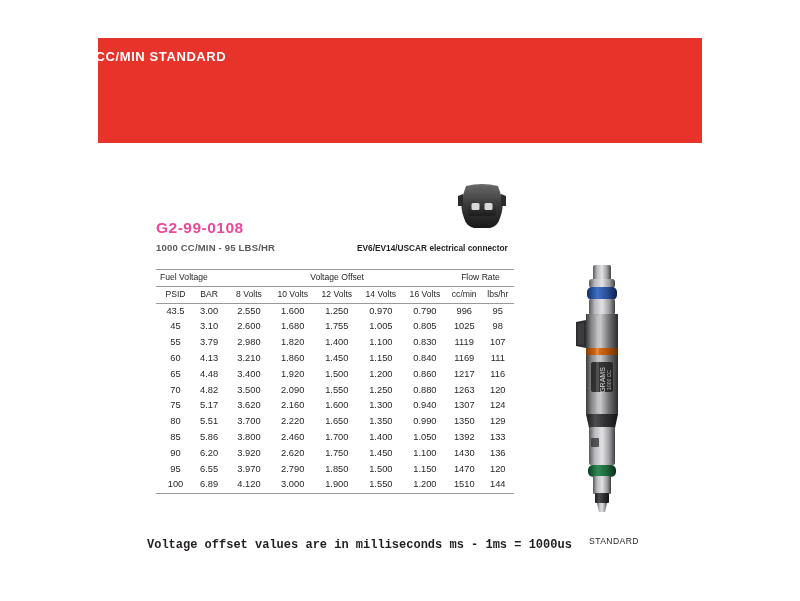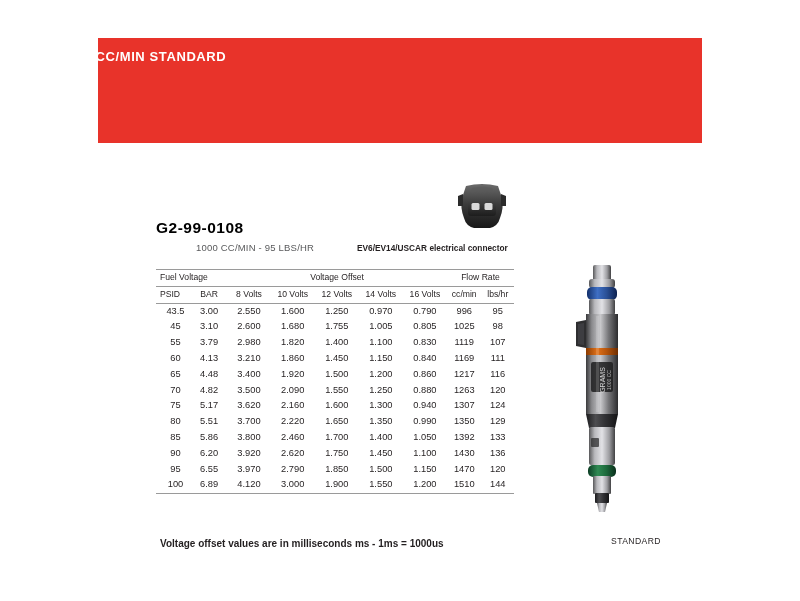--- a/index.html
+++ b/index.html
@@ -36,31 +36,30 @@
   }
 
   
   .part-number {
     position: absolute;
     left: 156px;
     top: 219px;
     font-size: 15.5px;
     font-weight: bold;
     letter-spacing: 0.5px;
-    color: #000000;
+    color: #ec4899;
   }
   .part-sub {
     position: absolute;
     left: 156px;
     top: 242px;
     font-size: 9.5px;
-    font-weight: normal;
+    font-weight: bold;
     color: #58595b;
     letter-spacing: 0.2px;
-    margin-left: 40px;
   }
 
   
   .connector-wrap {
     position: absolute;
     left: 452px;
     top: 182px;
     width: 60px;
     height: 52px;
   }
@@ -103,55 +102,56 @@
     border-bottom: 1px solid #9a9a9a;
     height: 17px;
   }
   .grp-row th.g-fuel { text-align: left; padding-left: 4px; }
   .sub-row th {
     font-size: 8.6px;
     font-weight: bold;
     border-bottom: 1px solid #9a9a9a;
     height: 17px;
   }
-  .sub-row th.s-psid { text-align: left; padding-left: 4px; margin-left: 39px; }
+  .sub-row th.s-psid { text-align: center; padding-left: 4px; margin-left: 39px; }
   tbody tr td:first-child { text-align: center; padding-left: 4px; }
   tbody tr:last-child td { border-bottom: 1px solid #9a9a9a; }
 
   
   col.c0 { width: 36px; }
   col.c1 { width: 38px; }
   col.c2 { width: 46px; }
   col.c3 { width: 46px; }
   col.c4 { width: 46px; }
   col.c5 { width: 46px; }
   col.c6 { width: 46px; }
   col.c7 { width: 36px; }
   col.c8 { width: 34px; }
 
   .footnote {
     position: absolute;
-    left: 160px;
+    left: 147px;
     top: 538px;
-    font-size: 10px;
+    font-size: 12px;
     font-weight: bold;
     color: #231f20;
+    font-family: Liberation Mono, monospace;
   }
 
   
   .injector {
     position: absolute;
     left: 560px;
     top: 262px;
     width: 90px;
     height: 266px;
   }
   .inj-caption {
     position: absolute;
-    left: 594px;
+    left: 572px;
     top: 536px;
     width: 84px;
     text-align: center;
     font-size: 8.6px;
     color: #231f20;
     letter-spacing: 0.4px;
   }
 </style>
 </head>
 <body>

